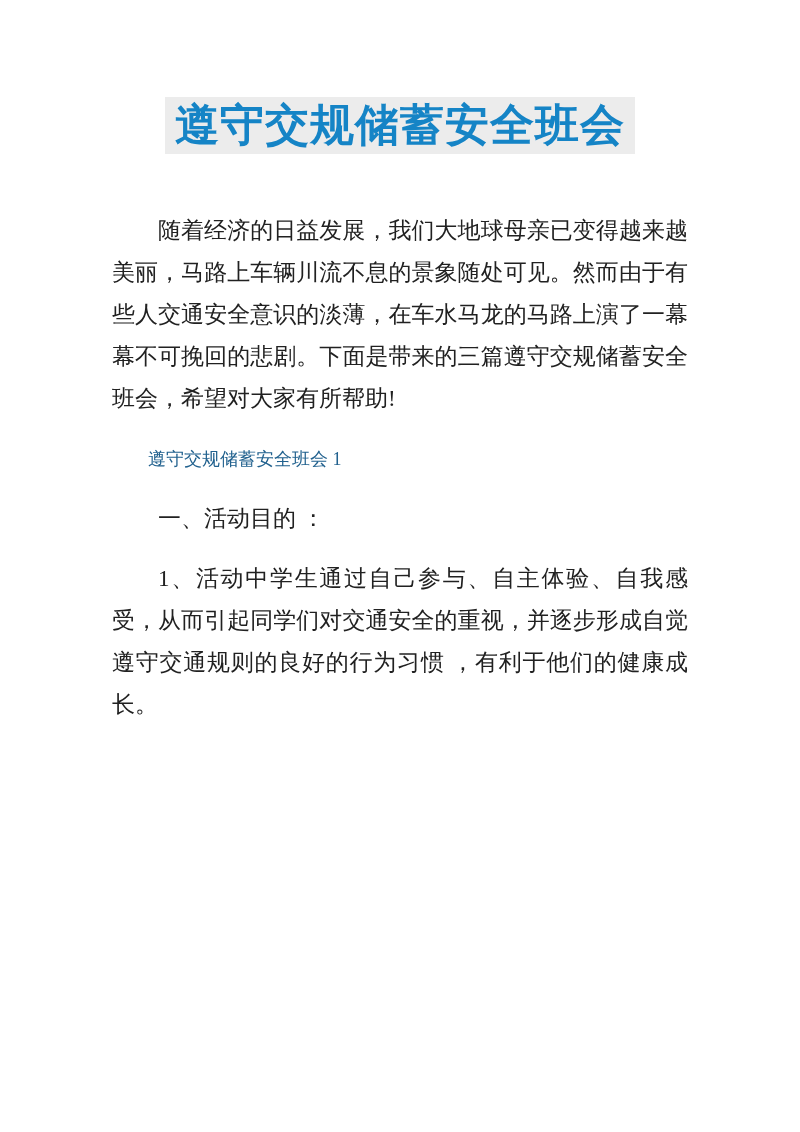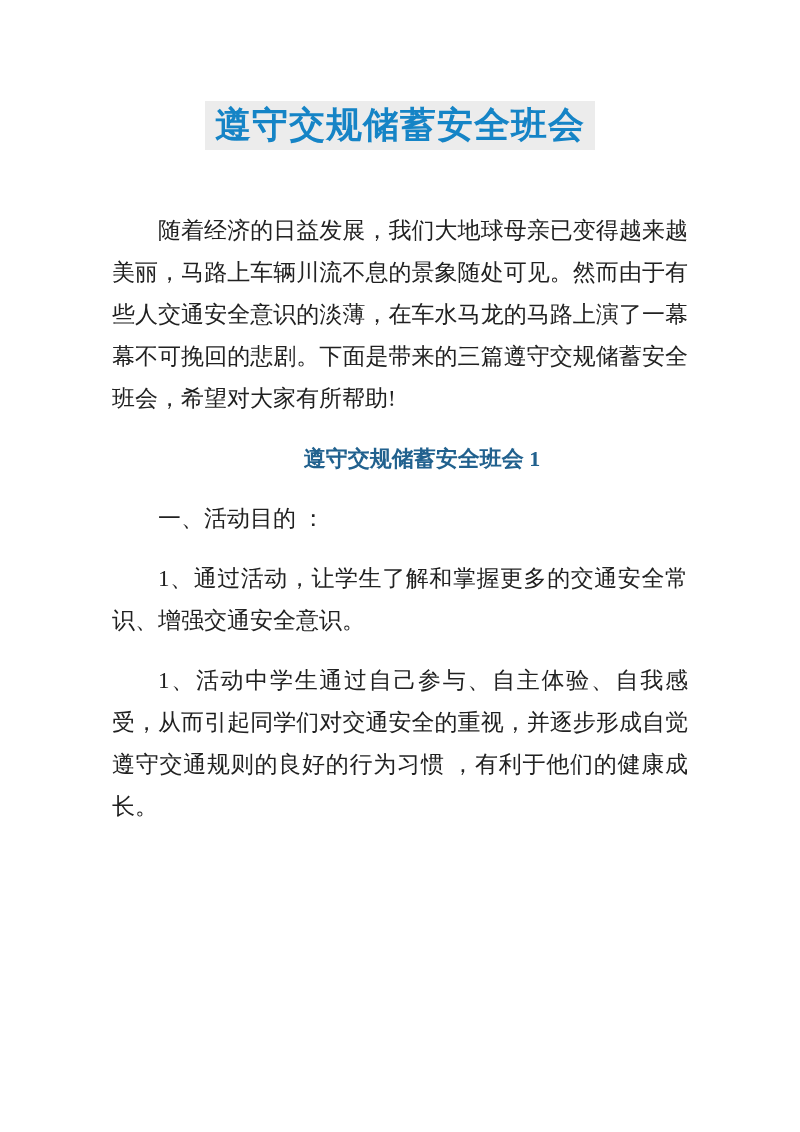--- a/index.html
+++ b/index.html
@@ -27,21 +27,21 @@
   }
   .content {
     padding: 0 112px;
   }
   h1.doc-title {
     margin: 100px 0 0 0;
     padding: 0;
     text-align: center;
     font-family: "Liberation Sans", "DejaVu Sans", sans-serif;
     font-weight: bold;
-    font-size: 36px;
+    font-size: 44px;
     line-height: 50px;
     letter-spacing: 1px;
   }
   h1.doc-title .title-highlight {
     background: var(--title-highlight-bg);
     color: var(--title-text);
     padding: 3px 10px 5px 10px;
   }
   p.para {
     margin: 0 0 18px 0;
@@ -50,42 +50,40 @@
     text-indent: 2em;
     text-align: justify;
     text-justify: inter-ideograph;
     word-break: break-all;
   }
   p.para.intro {
     margin-top: 60px;
   }
   h2.section-heading {
     margin: 0 0 18px 0;
-    font-size: 22px;
+    font-size: 18px;
     line-height: 42px;
-    font-weight: bold;
+    font-weight: normal;
     color: var(--heading-text);
     text-indent: 2em;
     font-family: "Liberation Serif", "DejaVu Serif", serif;
-    text-align: center;
   }
 </style>
 </head>
 <body>
 
 <div class="page">
   <div class="content">
 
     <h1 class="doc-title"><span class="title-highlight">遵守交规储蓄安全班会</span></h1>
 
     <p class="para intro">随着经济的日益发展，我们大地球母亲已变得越来越美丽，马路上车辆川流不息的景象随处可见。然而由于有些人交通安全意识的淡薄，在车水马龙的马路上演了一幕幕不可挽回的悲剧。下面是带来的三篇遵守交规储蓄安全班会，希望对大家有所帮助!</p>
 
     <h2 class="section-heading">遵守交规储蓄安全班会 1</h2>
 
     <p class="para">一、活动目的 ：</p>
 
-    <p class="para">1、通过活动，让学生了解和掌握更多的交通安全常识、增强交通安全意识。</p>
 
     <p class="para">1、活动中学生通过自己参与、自主体验、自我感受，从而引起同学们对交通安全的重视，并逐步形成自觉遵守交通规则的良好的行为习惯 ，有利于他们的健康成长。</p>
 
 
   </div>
 </div>
 
 </body></html>

